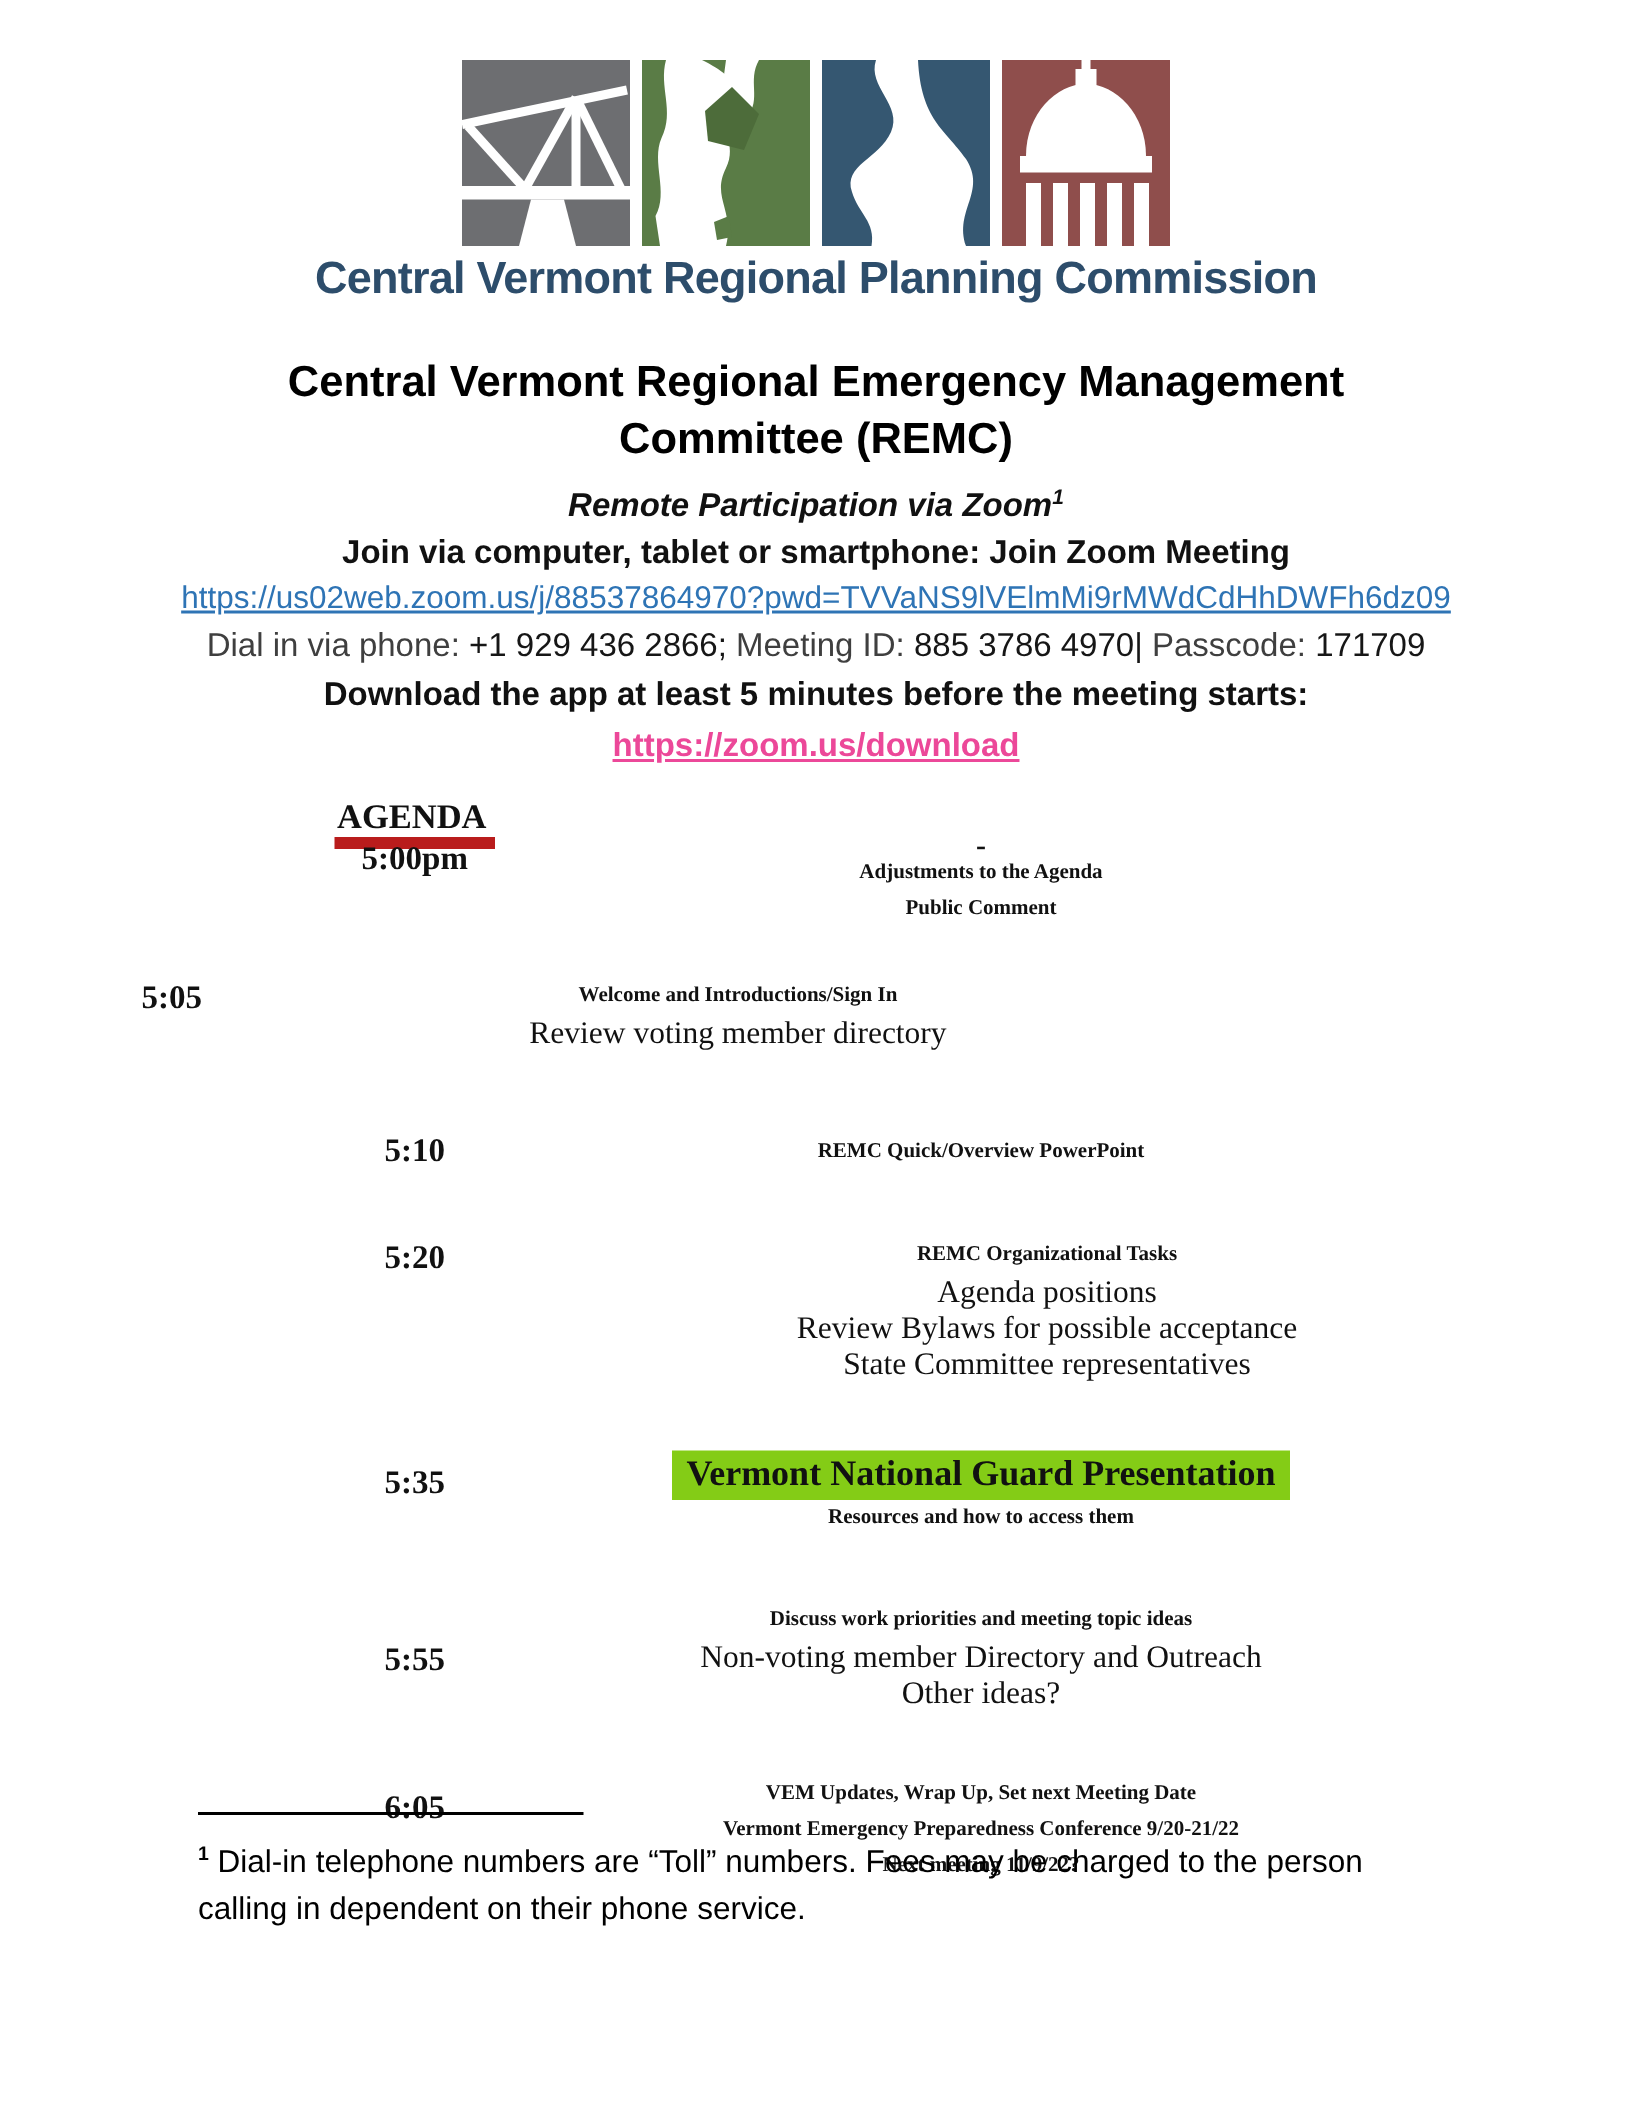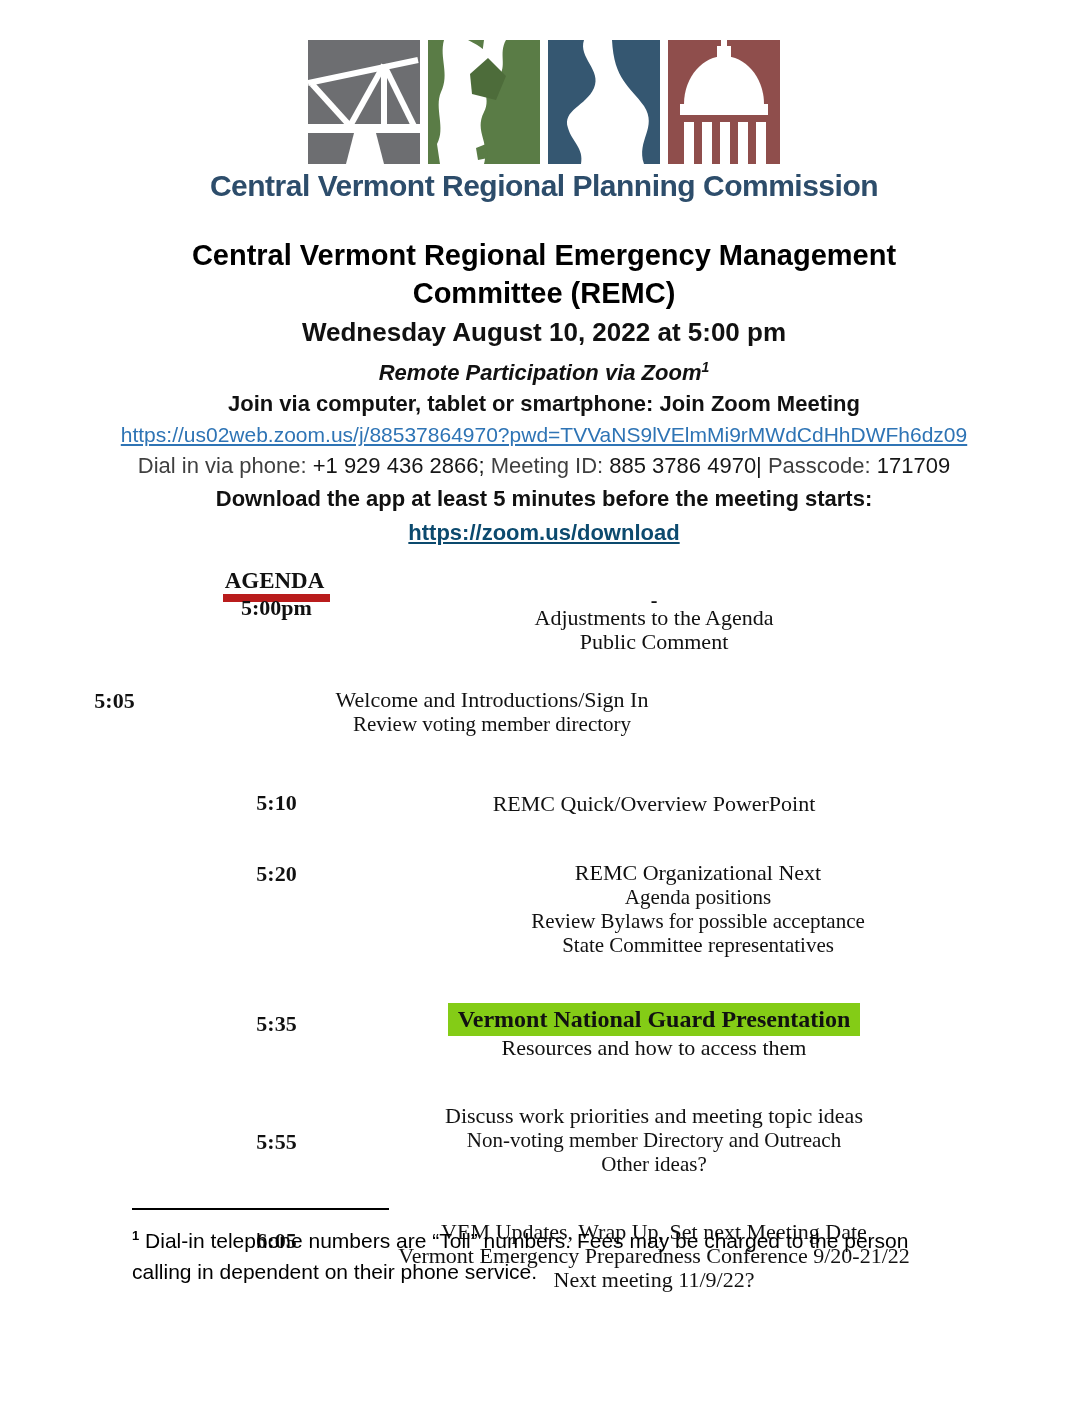--- a/index.html
+++ b/index.html
@@ -73,21 +73,21 @@
   .dial-line .val { color: #161616; }
   .download-line {
     margin-top: 7px;
     font-size: 22px;
     font-weight: bold;
   }
   .dl-link-line { margin-top: 8px; }
   a.dl-link {
     font-size: 22px;
     font-weight: bold;
-    color: #0c4a6e;
+    color: #ec4899;
     text-decoration: underline;
     cursor: pointer;
   }
 
   
   .agenda {
     margin-top: 22px;
     font-family: "Liberation Serif", serif;
   }
   .agenda-head-row { padding-left: 180px; }
@@ -113,21 +113,21 @@
     text-align: center;
     font-size: 22px;
     font-weight: bold;
   }
   .agenda-content {
     width: 570px;
     flex: 0 0 570px;
     text-align: center;
   }
   .agenda-line { font-size: 21px; line-height: 24px; }
-  .agenda-line.bold { font-size: 22px; font-weight: normal; }
+  .agenda-line.bold { font-size: 14px; font-weight: bold; }
   .agenda-line.dash { font-weight: bold; font-size: 20px; line-height: 11px; }
   .agenda-line.highlight { line-height: 30px; }
   .agenda-line .hl {
     display: inline-block;
     background: #f7941e;
     font-size: 24px;
     font-weight: bold;
     padding: 1px 10px 2px 10px;
   }
   .row-1 { margin-top: 1px; }
@@ -210,21 +210,20 @@
       </svg>
     </div>
     <div class="logo-text">Central Vermont Regional Planning Commission</div>
   </div>
 
   <div class="title-block">
     <div class="doc-title">
       <div>Central Vermont Regional Emergency Management</div>
       <div>Committee (REMC)</div>
     </div>
-    <div class="doc-date">Wednesday August 10, 2022 at 5:00 pm</div>
     <div class="remote-line"><span>Remote Participation via Zoom</span><sup>1</sup></div>
     <div class="join-line">Join via computer, tablet or smartphone: Join Zoom Meeting</div>
     <div class="zoom-link-line"><a class="zoom-link">https://us02web.zoom.us/j/88537864970?pwd=TVVaNS9lVElmMi9rMWdCdHhDWFh6dz09</a></div>
     <div class="dial-line"><span class="lbl">Dial in via phone: </span><span class="val"> +1 929 436 2866; </span><span class="lbl">Meeting ID: </span><span class="val">885 3786 4970| </span><span class="lbl">Passcode: </span><span class="val">171709</span></div>
     <div class="download-line">Download the app at least 5 minutes before the meeting starts:</div>
     <div class="dl-link-line"><a class="dl-link">https://zoom.us/download</a></div>
   </div>
 
   <div class="agenda">
     <div class="agenda-head-row">
@@ -248,21 +247,21 @@
         </div>
         <div class="agenda-row row-3">
           <div class="agenda-time">5:10</div>
           <div class="agenda-content">
             <div class="agenda-line bold">REMC Quick/Overview PowerPoint</div>
           </div>
         </div>
         <div class="agenda-row row-4">
           <div class="agenda-time">5:20</div>
           <div class="agenda-content">
-            <div class="agenda-line bold">REMC Organizational Next</div>
+            <div class="agenda-line bold">REMC Organizational Tasks</div>
             <div class="agenda-line regular">Agenda positions</div>
             <div class="agenda-line regular">Review Bylaws for possible acceptance</div>
             <div class="agenda-line regular">State Committee representatives</div>
           </div>
         </div>
         <div class="agenda-row row-5">
           <div class="agenda-time">5:35</div>
           <div class="agenda-content">
             <div class="agenda-line highlight"><span class="hl" style="background: #84cc16;">Vermont National Guard Presentation</span></div>
             <div class="agenda-line bold">Resources and how to access them</div>

